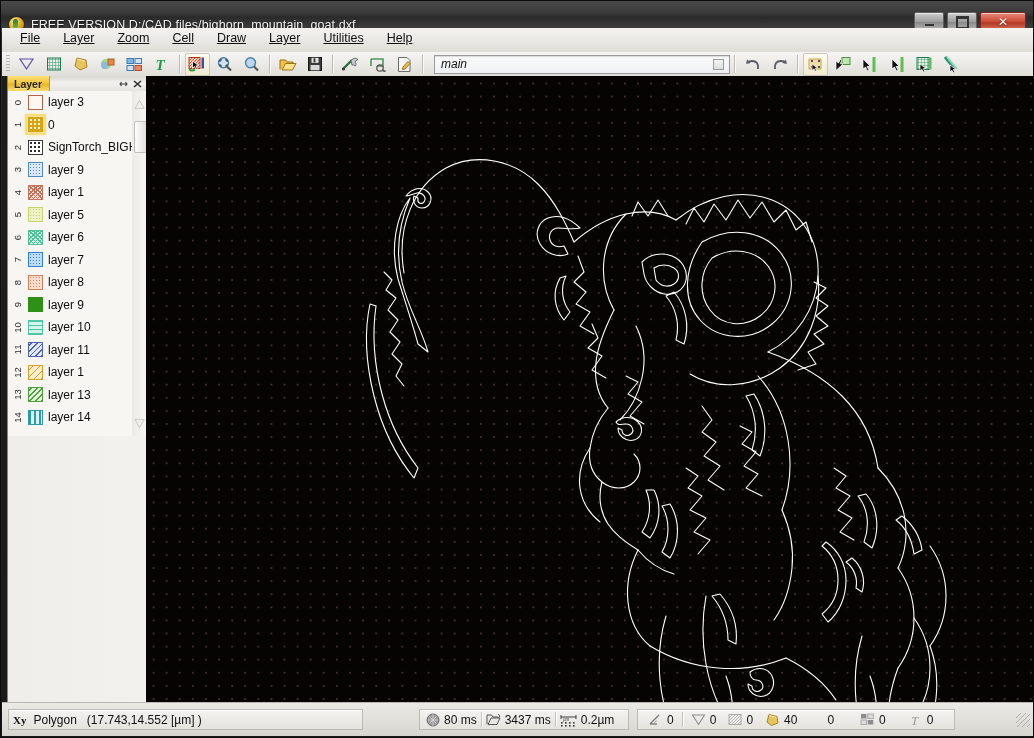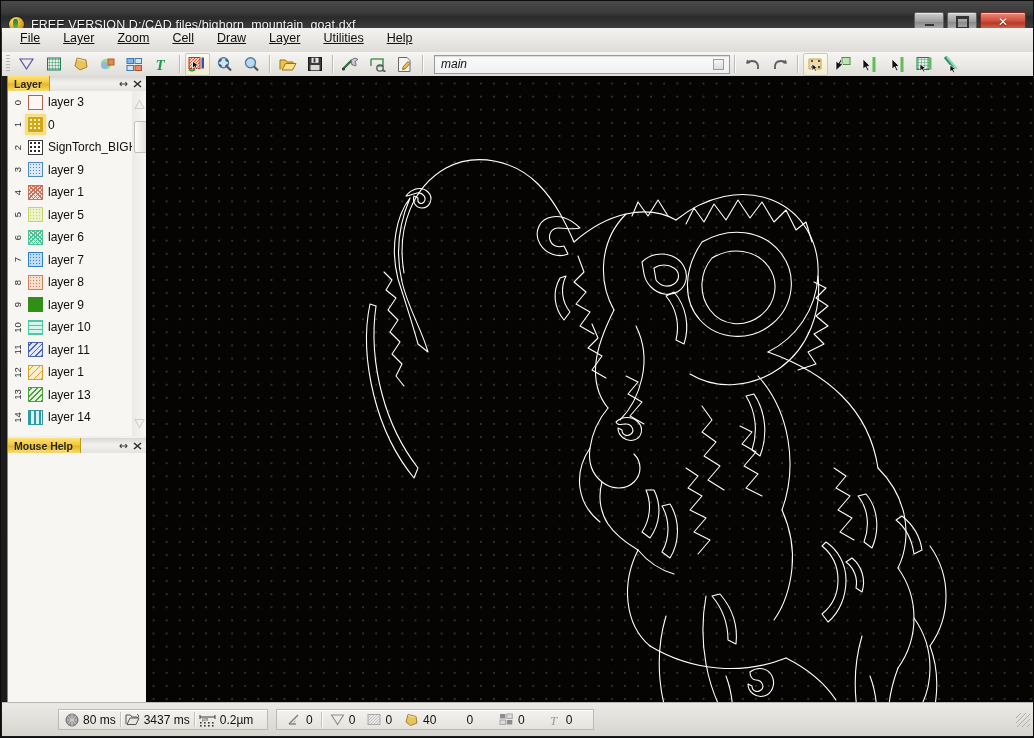--- a/index.html
+++ b/index.html
@@ -596,40 +596,20 @@
         </div>
         <div class="sb-thumb"></div>
         <div class="sb-arrow down">
           <svg width="11" height="11" viewBox="0 0 11 11">
             <path d="M1 1.5 H10 L5.5 9.5 Z" fill="none" stroke="#cfcdc8" stroke-width="1.1"></path>
           </svg>
         </div>
       </div>
     </div>
 
-    <div id="mouse-panel">
-      <div class="panel-head">
-        <div class="panel-tab">
-          <span>Mouse Help</span>
-        </div>
-        <div class="panel-head-btns">
-          <div class="ph-btn">
-            <svg width="9" height="8" viewBox="0 0 9 8">
-              <path d="M1 4 H8 M2.6 2 L1 4 L2.6 6 M6.4 2 L8 4 L6.4 6" stroke="#3c3c3c" stroke-width="1.1" fill="none"></path>
-            </svg>
-          </div>
-          <div class="ph-btn">
-            <svg width="9" height="8" viewBox="0 0 9 8">
-              <path d="M1 1 L8 7 M8 1 L1 7" stroke="#2e2e2e" stroke-width="1.6"></path>
-            </svg>
-          </div>
-        </div>
-      </div>
-      <div id="mouse-body"></div>
-    </div>
   </div>
 
   <div id="canvas-wrap" style="background: rgb(5, 4, 3);">
     <div id="grid"></div>
     <div id="drawing">
       <svg viewBox="0 0 888 628" preserveAspectRatio="none">
         <g id="goat-paths" fill="none" stroke="#ffffff" stroke-width="1.1" stroke-linejoin="round" stroke-linecap="round">
             <path d="M 258 197 C 250 150 268 110 300 92 C 330 76 368 84 392 108 C 410 126 420 148 428 166"></path>
             <path d="M 252 203 C 244 172 250 140 264 122 C 252 150 250 180 256 206 C 262 232 276 254 282 276 L 272 268 C 266 246 258 222 252 203 Z"></path>
             <path d="M 260 120 C 266 112 276 110 282 116 C 288 122 284 132 276 132 C 270 132 266 126 268 120 L 272 122 C 271 127 275 129 278 126 C 281 122 277 116 271 117 C 266 118 263 120 260 120 Z"></path>
@@ -694,20 +674,25 @@
             <path d="M 784 570 C 790 586 792 604 790 622 C 788 640 782 656 774 668"></path>
             <path d="M 492 474 C 502 486 514 494 528 498"></path>
             <path d="M 444 372 C 436 384 432 398 434 412 C 436 426 444 438 454 446"></path>
           </g>
       </svg>
     </div>
   </div>
 
   <div id="statusbar">
 
+    <div class="sb-cell" id="sb-coord">
+      <span class="xy">Xy</span>
+      <span class="sb-val">Polygon</span>
+      <span class="sb-val" style="margin-left:6px">(17.743,14.552 [µm] )</span>
+    </div>
 
     <div class="sb-cell" id="sb-timers">
       <span class="sb-grp">
         <svg width="14" height="14" viewBox="0 0 14 14">
           <circle cx="7" cy="7" r="6" fill="#9a9a9a" stroke="#6a6a6a"></circle>
           <path d="M2 7 H12 M7 1 V13 M3.2 3.2 L10.8 10.8 M10.8 3.2 L3.2 10.8" stroke="#d8d8d8" stroke-width=".8"></path>
         </svg>
         <span class="sb-val">80 ms</span>
       </span>
       <span class="sb-div"></span>

